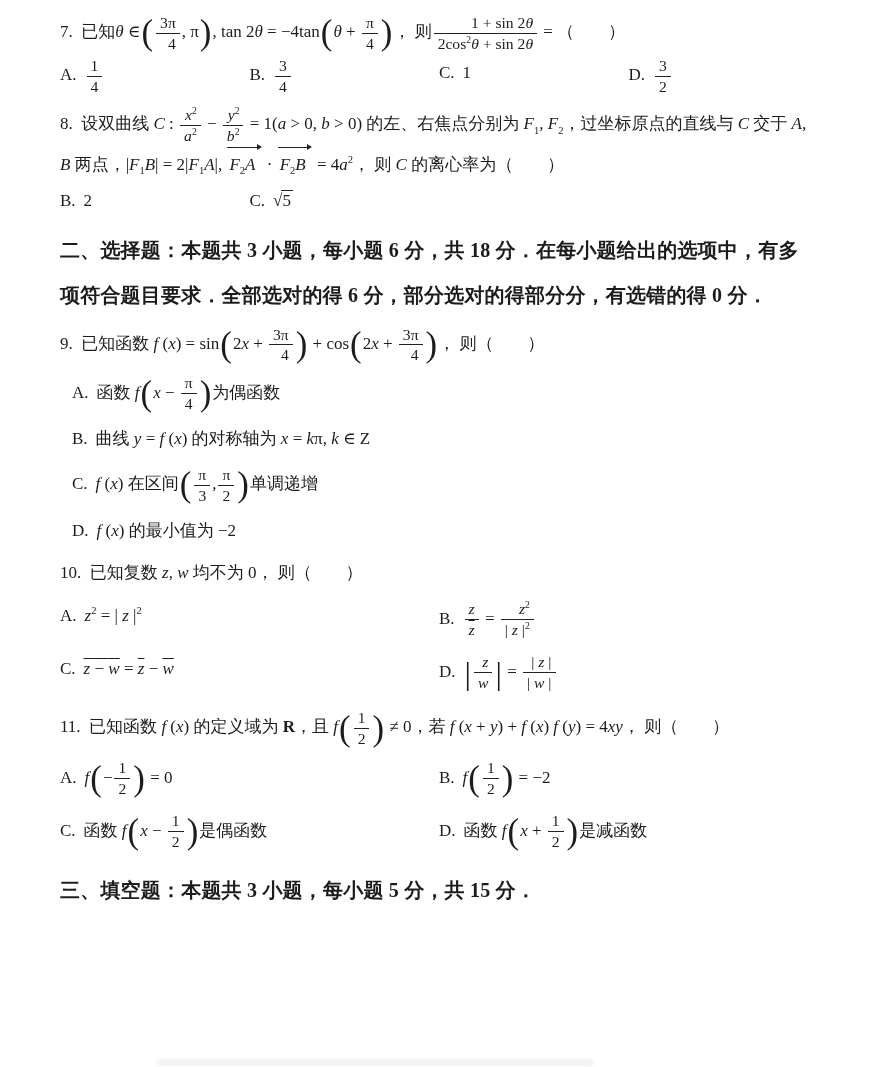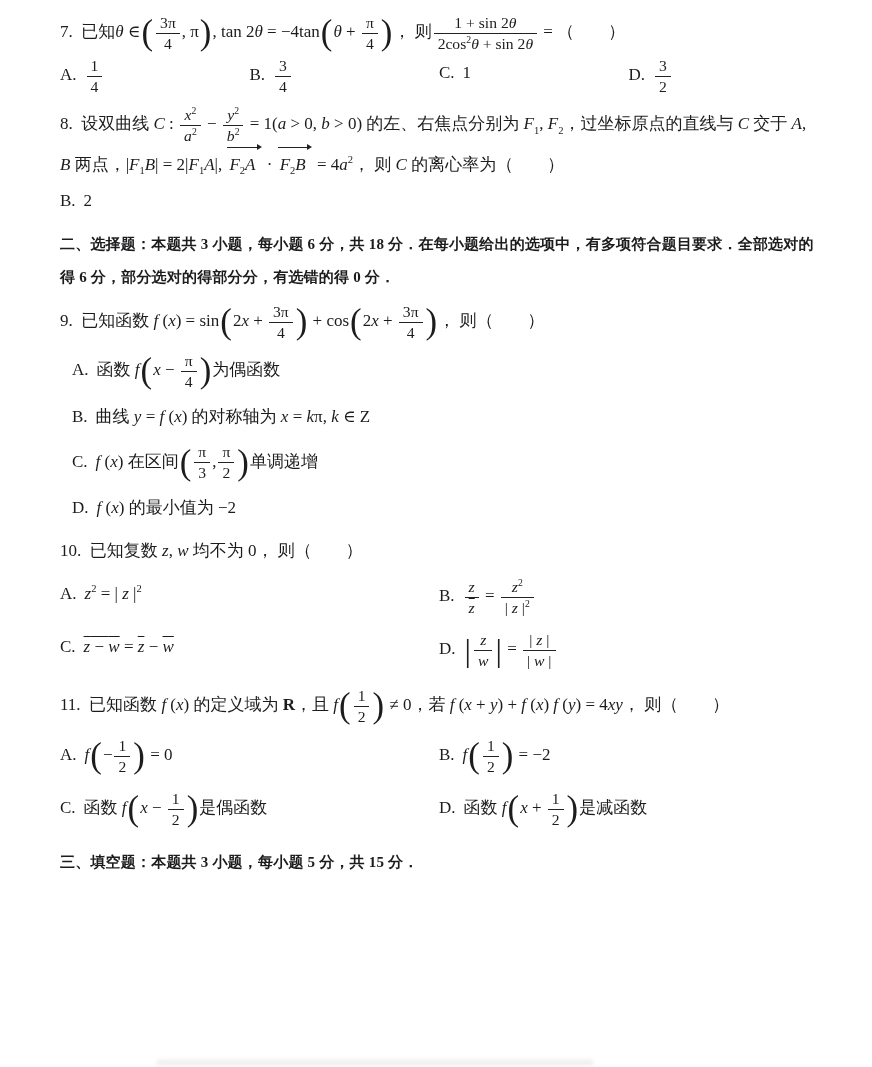--- a/index.html
+++ b/index.html
@@ -26,30 +26,30 @@
   .opts4 { display:flex; }
   .opts4 .opt { flex:0 0 25%; }
   .opts2 { display:flex; flex-wrap:wrap; }
   .opts2 .opt { flex:0 0 50%; margin:7px 0; }
   .opts-stack .opt { margin:10px 12px; }
   .opt-label { margin-right:8px; }
 
   
   .section-head {
     font-weight:bold;
-    font-size:15px;
+    font-size:20px;
     line-height:2.25;
     margin:10px 0 8px 0;
     letter-spacing:0.2px;
   }
 
   
   .frac {
     display:inline-block; vertical-align:middle;
-    text-align:center; line-height:1.15;
+    text-align:right; line-height:1.15;
     font-size:0.92em; margin:0 2px;
   }
   .frac .num { display:block; padding:0 4px 1px 4px; }
   .frac .den { display:block; border-top:1.2px solid #222; padding:1px 4px 0 4px; }
 
   .bp {
     font-size:2.05em; font-style:normal; font-weight:300;
     vertical-align:middle; line-height:0; margin:0 1px;
   }
   .bbar {
@@ -90,20 +90,21 @@
       <div class="opt"><span class="opt-label">B.</span><span class="opt-math"><span class="frac"><span class="num">3</span><span class="den">4</span></span></span></div>
       <div class="opt"><span class="opt-label">C.</span><span class="opt-math">1</span></div>
       <div class="opt"><span class="opt-label">D.</span><span class="opt-math"><span class="frac"><span class="num">3</span><span class="den">2</span></span></span></div>
     </div>
   </section>
 
   <section class="q">
     <div class="stem">8.&nbsp; 设双曲线 <i>C</i> : <span class="frac"><span class="num"><i>x</i><sup>2</sup></span><span class="den"><i>a</i><sup>2</sup></span></span> − <span class="frac"><span class="num"><i>y</i><sup>2</sup></span><span class="den"><i>b</i><sup>2</sup></span></span> = 1(<i>a</i> &gt; 0, <i>b</i> &gt; 0) 的左、右焦点分别为 <i>F</i><sub>1</sub>, <i>F</i><sub>2</sub>，过坐标原点的直线与 <i>C</i> 交于 <i>A</i>, <i>B</i> 两点，<span class="nowrap">|<i>F</i><sub>1</sub><i>B</i>| = 2|<i>F</i><sub>1</sub><i>A</i>|</span>, <span class="vec"><i>F</i><sub>2</sub><i>A</i></span> · <span class="vec"><i>F</i><sub>2</sub><i>B</i></span> = 4<i>a</i><sup>2</sup>，&nbsp;则 <i>C</i> 的离心率为（  ）</div>
     <div class="opts opts4">
       <div class="opt"><span class="opt-label">B.</span><span class="opt-math">2</span></div>
+      <div class="opt"><span class="opt-label">C.</span><span class="opt-math"><span class="sqrt">√<span class="rad">5</span></span></span></div>
     </div>
   </section>
 
   <p class="section-head">二、选择题：本题共 3 小题，每小题 6 分，共 18 分．在每小题给出的选项中，有多项符合题目要求．全部选对的得 6 分，部分选对的得部分分，有选错的得 0 分．</p>
 
   <section class="q">
     <div class="stem">9.&nbsp; 已知函数 <i>f</i> (<i>x</i>) = sin<span class="bp">(</span>2<i>x</i> + <span class="frac"><span class="num">3π</span><span class="den">4</span></span><span class="bp">)</span> + cos<span class="bp">(</span>2<i>x</i> + <span class="frac"><span class="num">3π</span><span class="den">4</span></span><span class="bp">)</span>，&nbsp;则（  ）</div>
     <div class="opts opts-stack">
       <div class="opt"><span class="opt-label">A.</span><span class="opt-math">函数 <i>f</i><span class="bp">(</span><i>x</i> − <span class="frac"><span class="num">π</span><span class="den">4</span></span><span class="bp">)</span>为偶函数</span></div>
       <div class="opt"><span class="opt-label">B.</span><span class="opt-math">曲线 <i>y</i> = <i>f</i> (<i>x</i>) 的对称轴为 <i>x</i> = <i>k</i>π, <i>k</i> ∈ Z</span></div>

